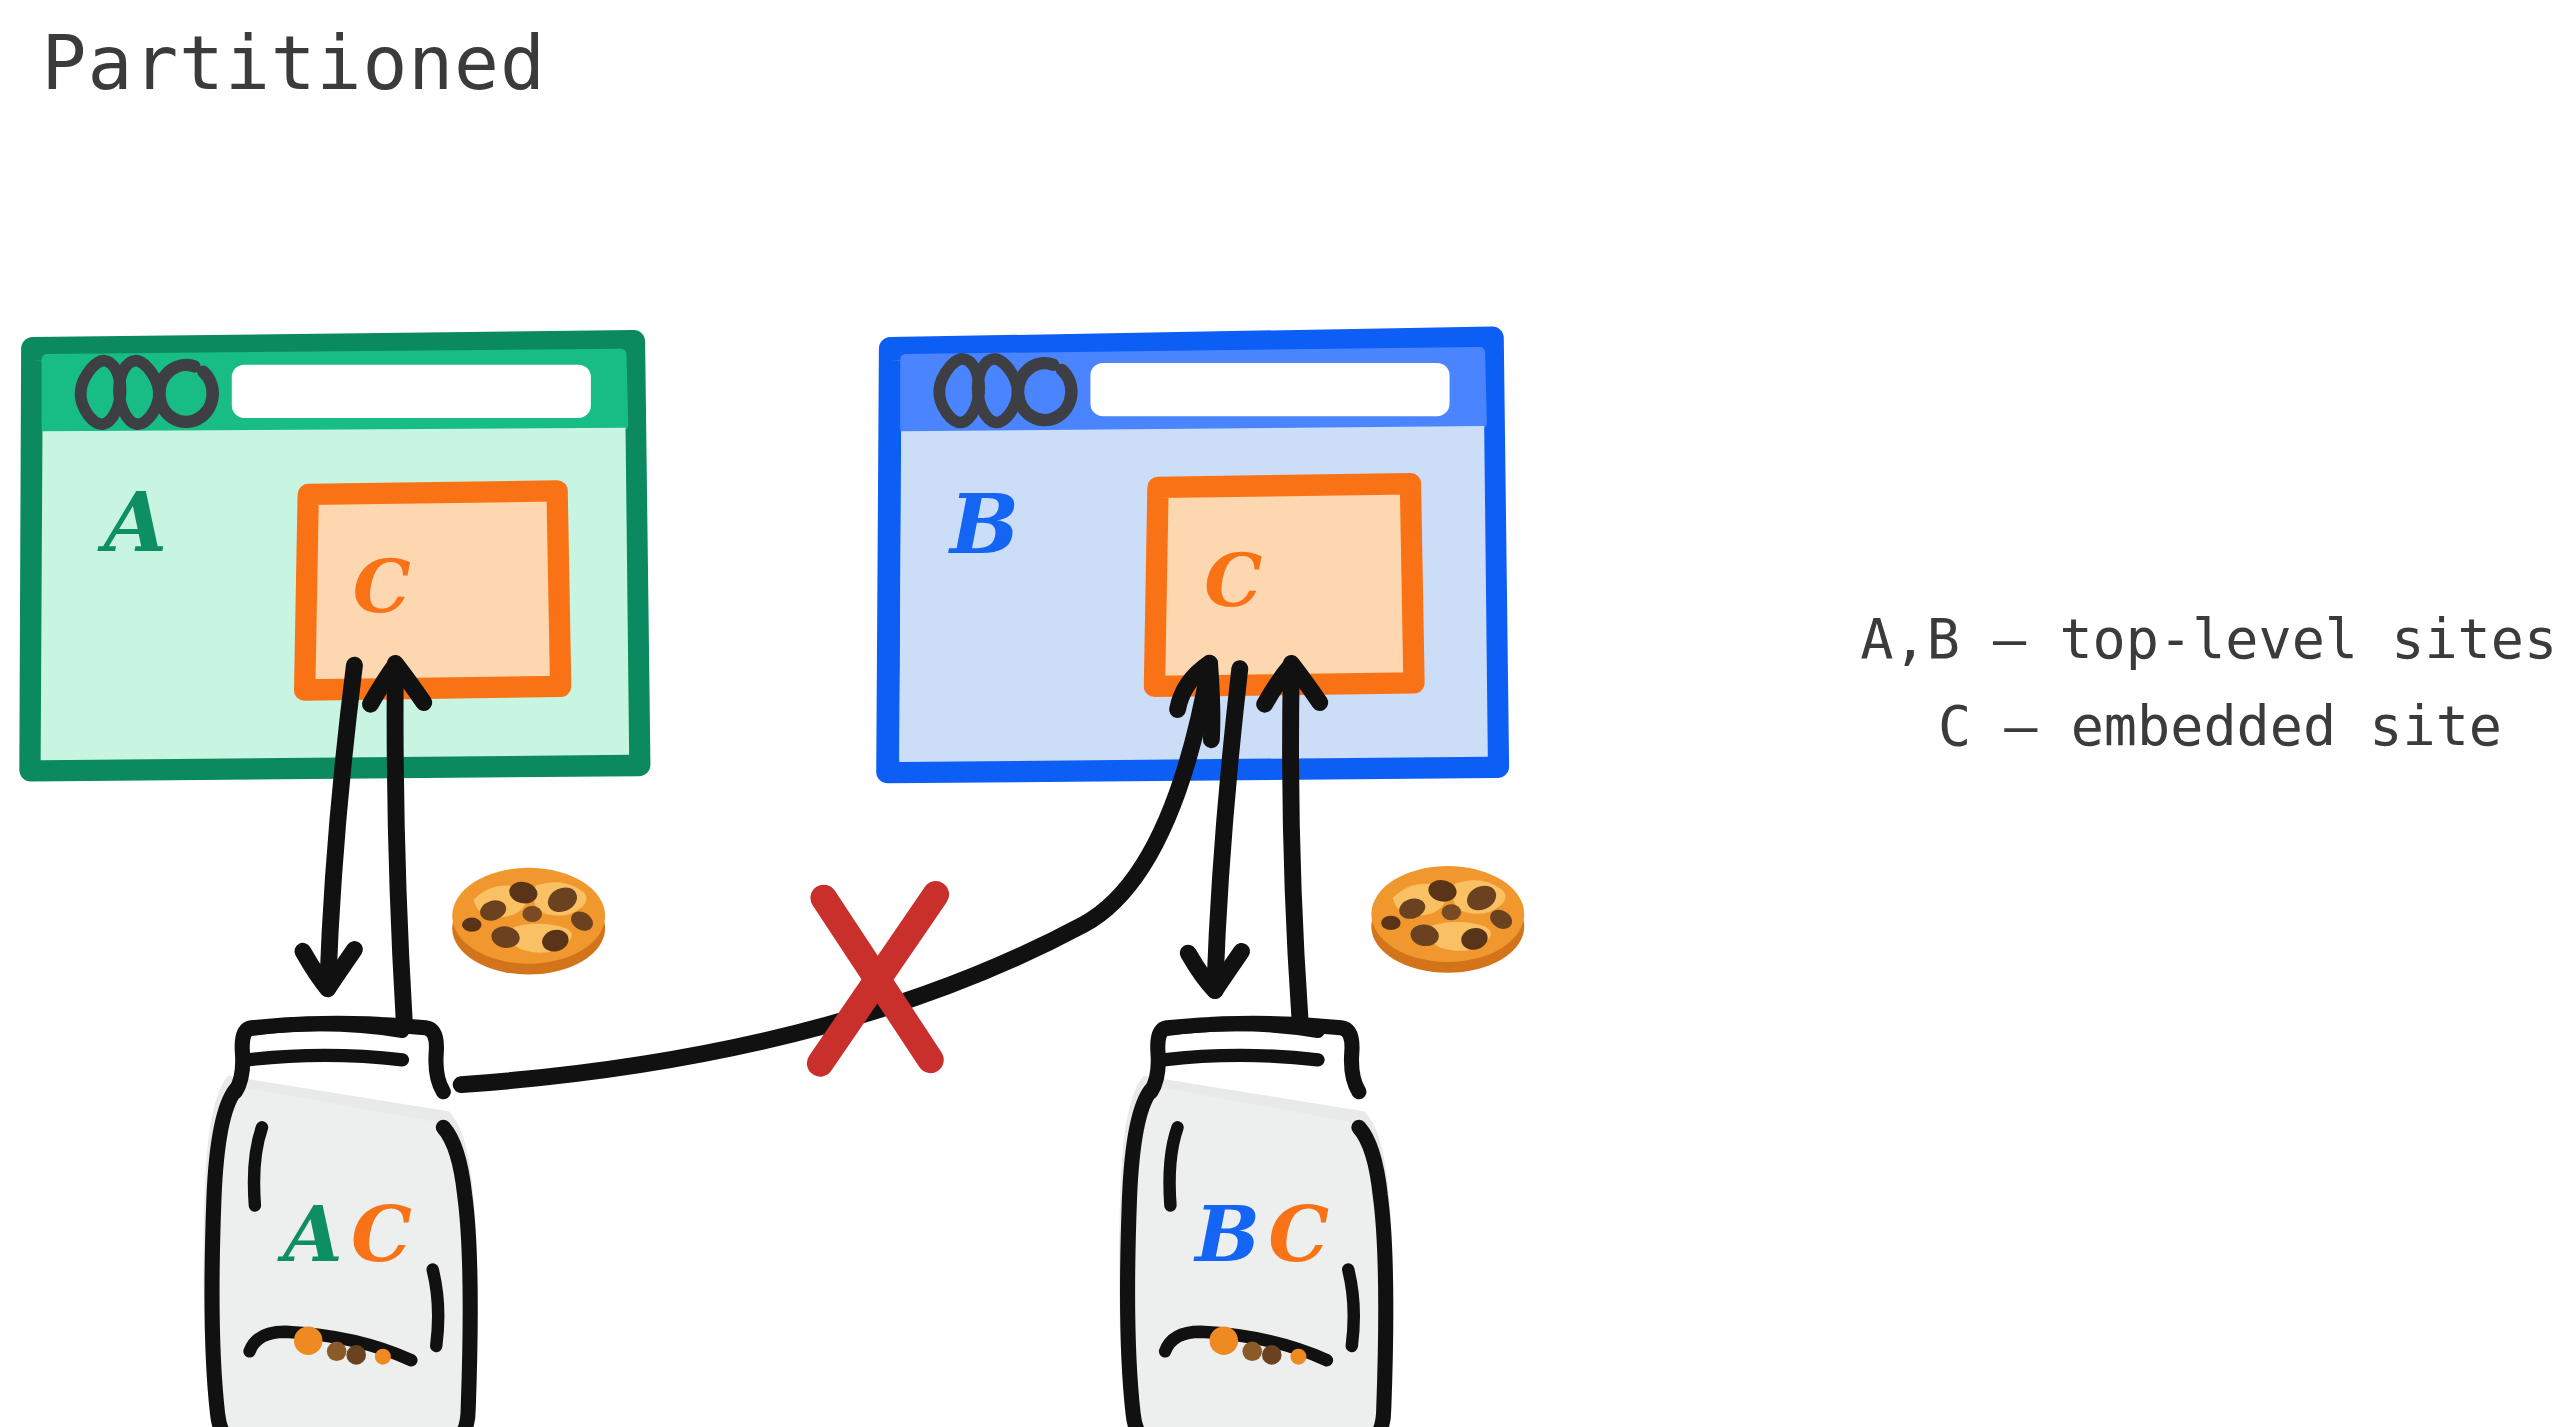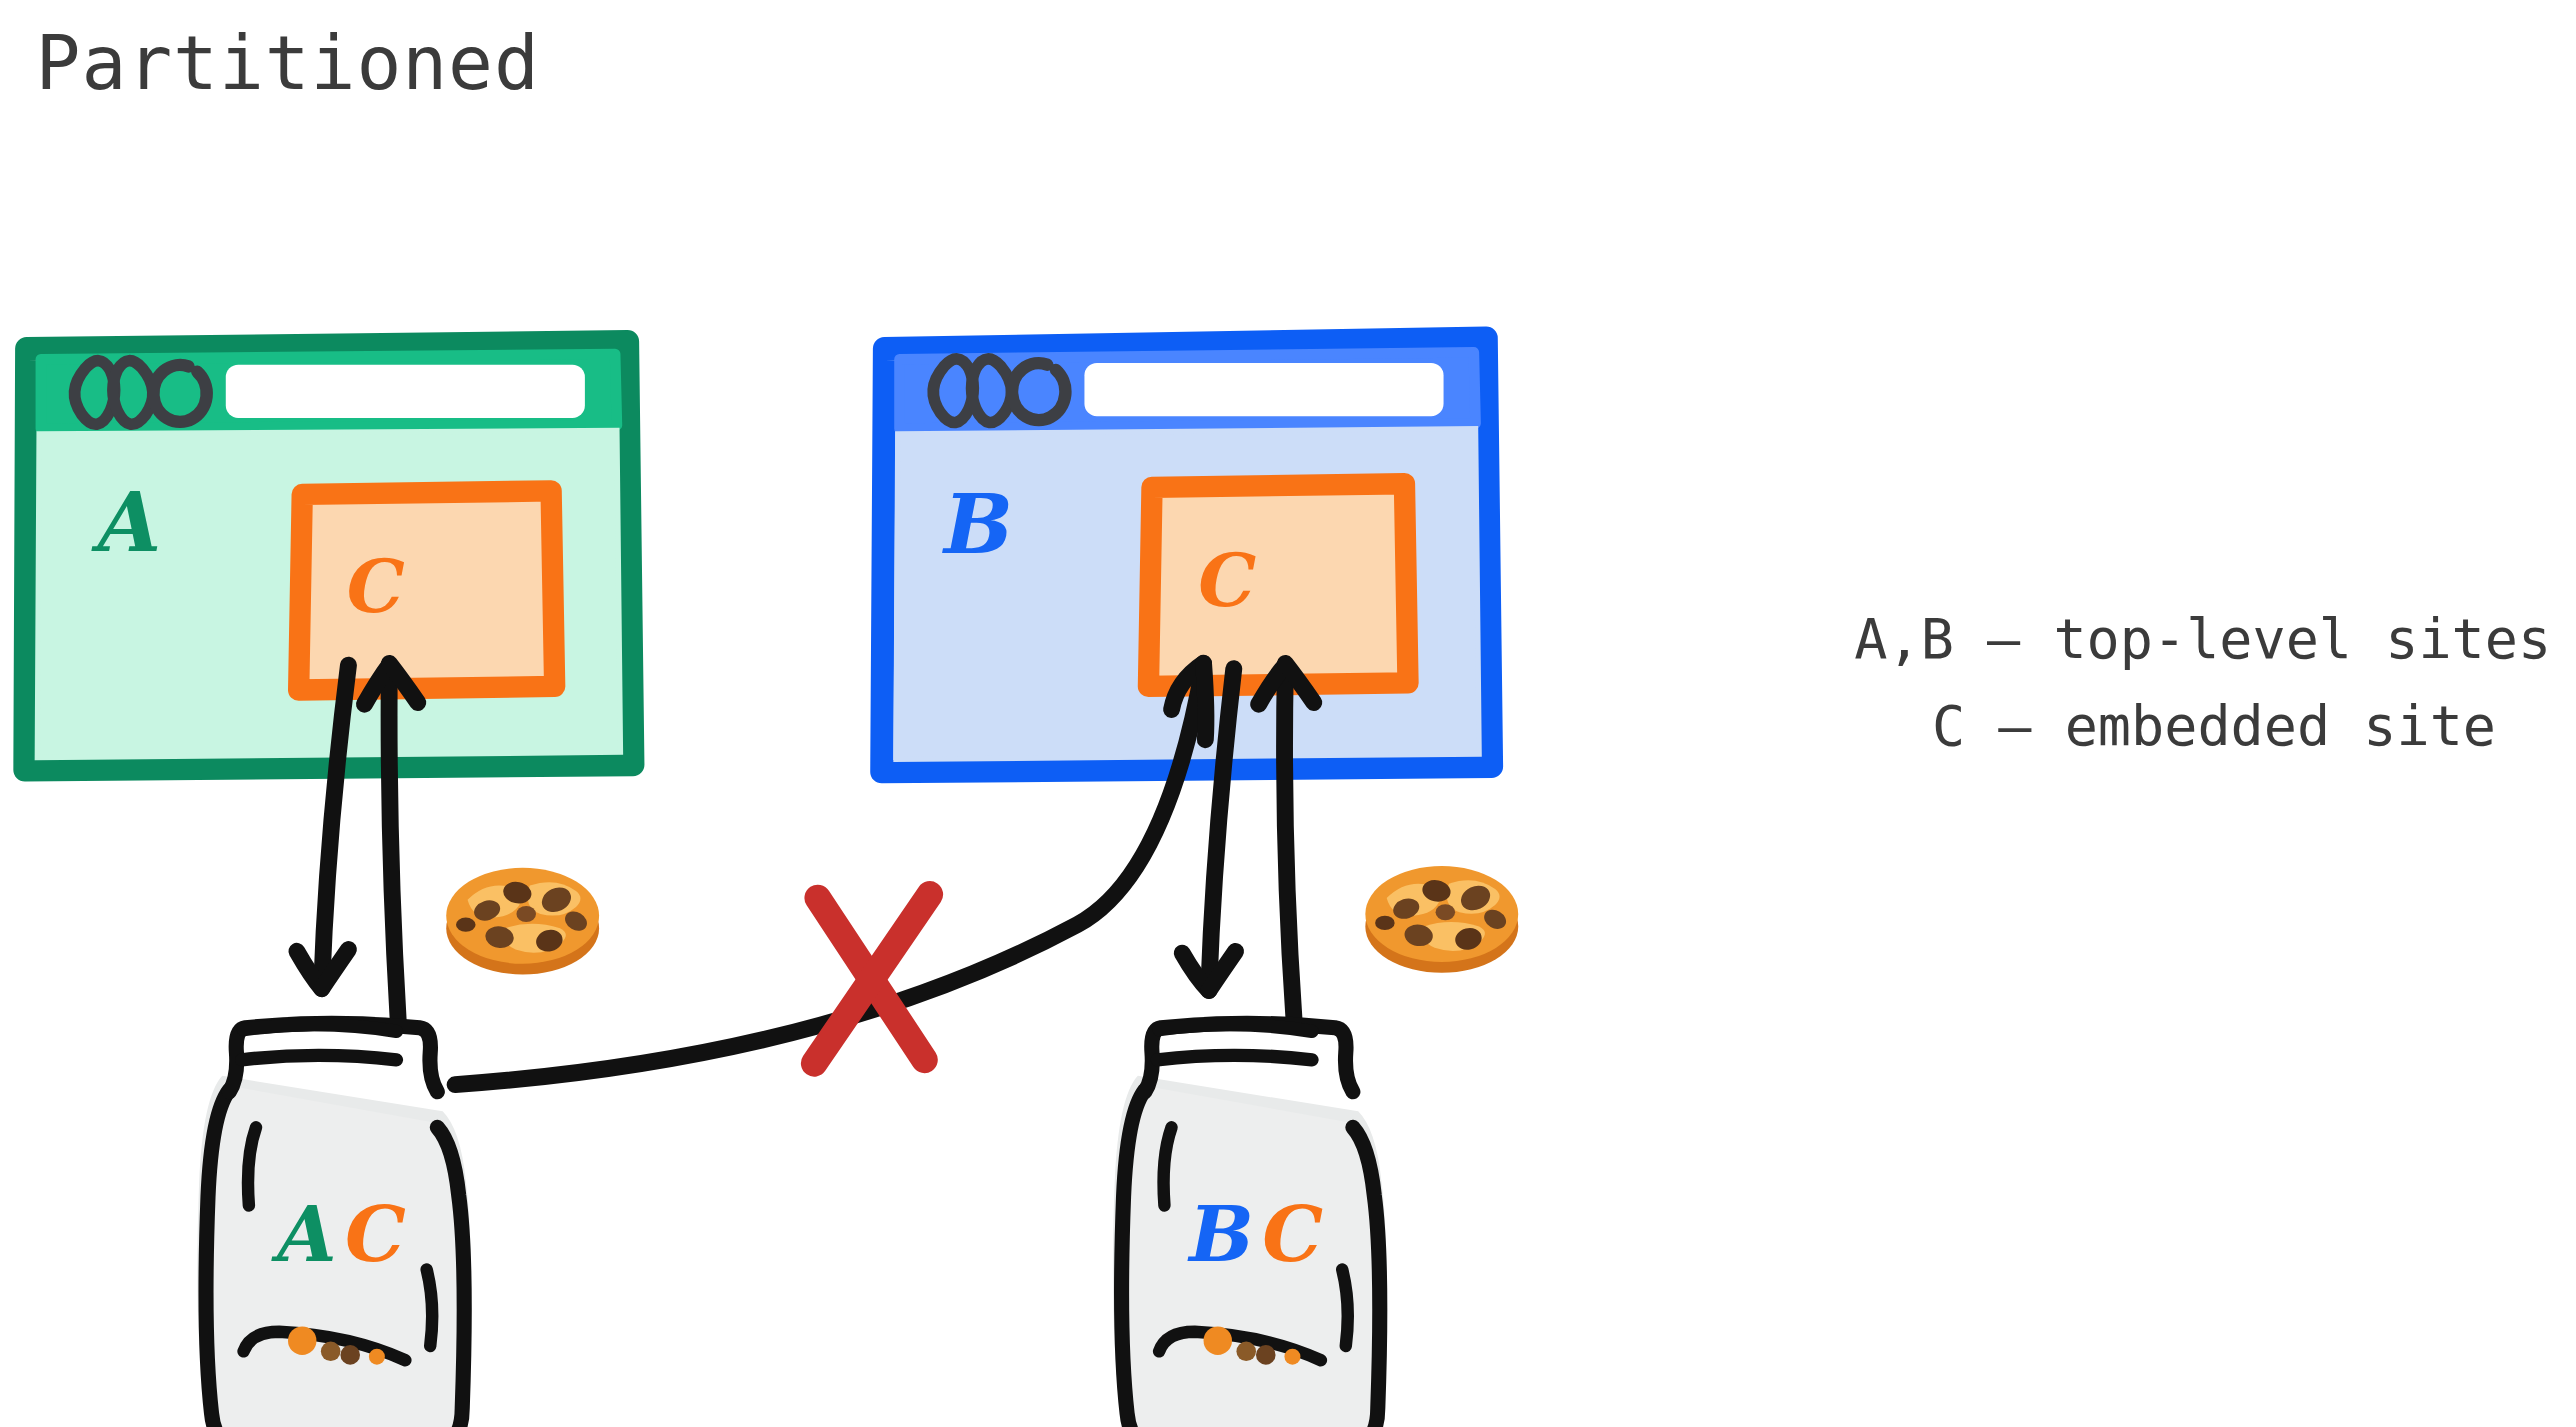--- a/index.html
+++ b/index.html
@@ -13,20 +13,21 @@
     height: 1428px;
     position: relative;
     overflow: hidden;
     font-family: "DejaVu Sans Mono", "Liberation Mono", monospace;
   }
   #diagram-root {
     position: absolute;
     inset: 0;
     width: 2060px;
     height: 1428px;
+    margin-left: 6px;
   }
   svg#scene {
     display: block;
     width: 2576px;
     height: 1428px;
   }
   .title-text {
     font-family: "DejaVu Sans Mono", "Liberation Mono", monospace;
     font-size: 84px;
     fill: #3b3b3b;

